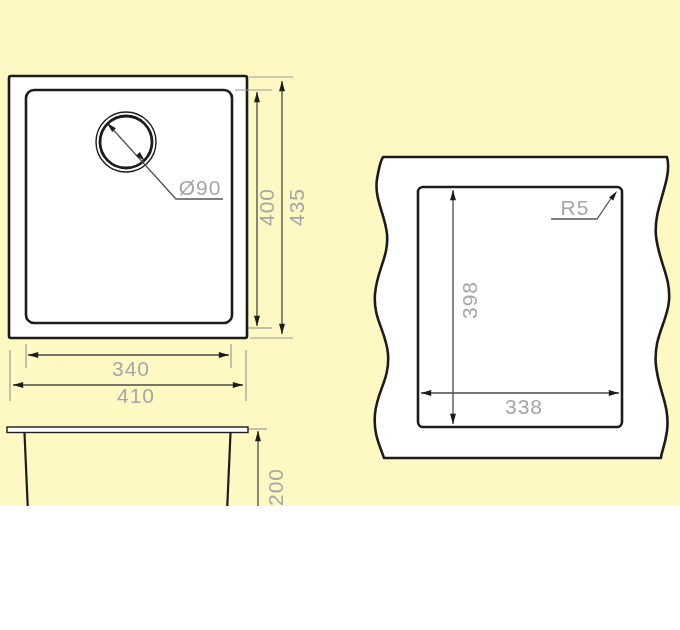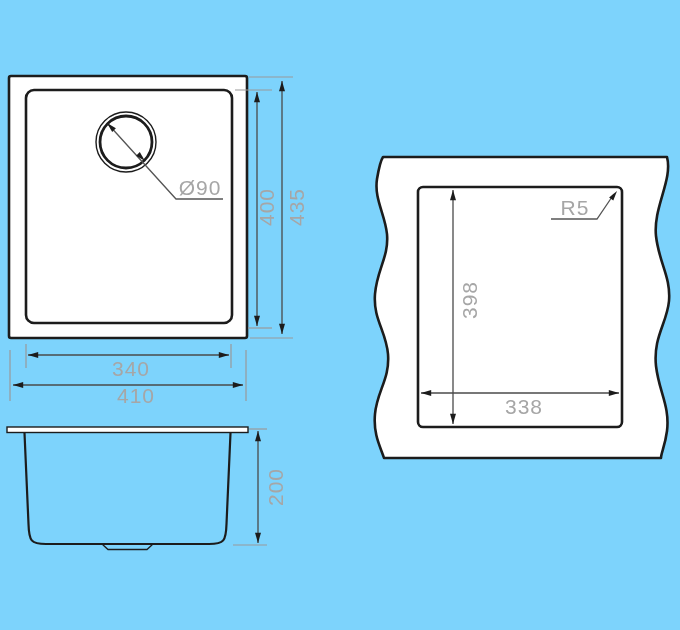--- a/index.html
+++ b/index.html
@@ -3,22 +3,22 @@
 <meta charset="utf-8">
 <style>
   html, body {
     margin: 0;
     padding: 0;
     background: #ffffff;
   }
   #canvas {
     position: relative;
     width: 680px;
-    height: 630px;
-    background: #7dd3fc;
+    height: 506px;
+    background: #fef9c3;
     overflow: hidden;
   }
   svg { display: block; }
   .dim-label {
     font-family: "Liberation Sans", sans-serif;
     font-size: 21px;
     letter-spacing: 1px;
     font-weight: 400;
   }
 </style>

